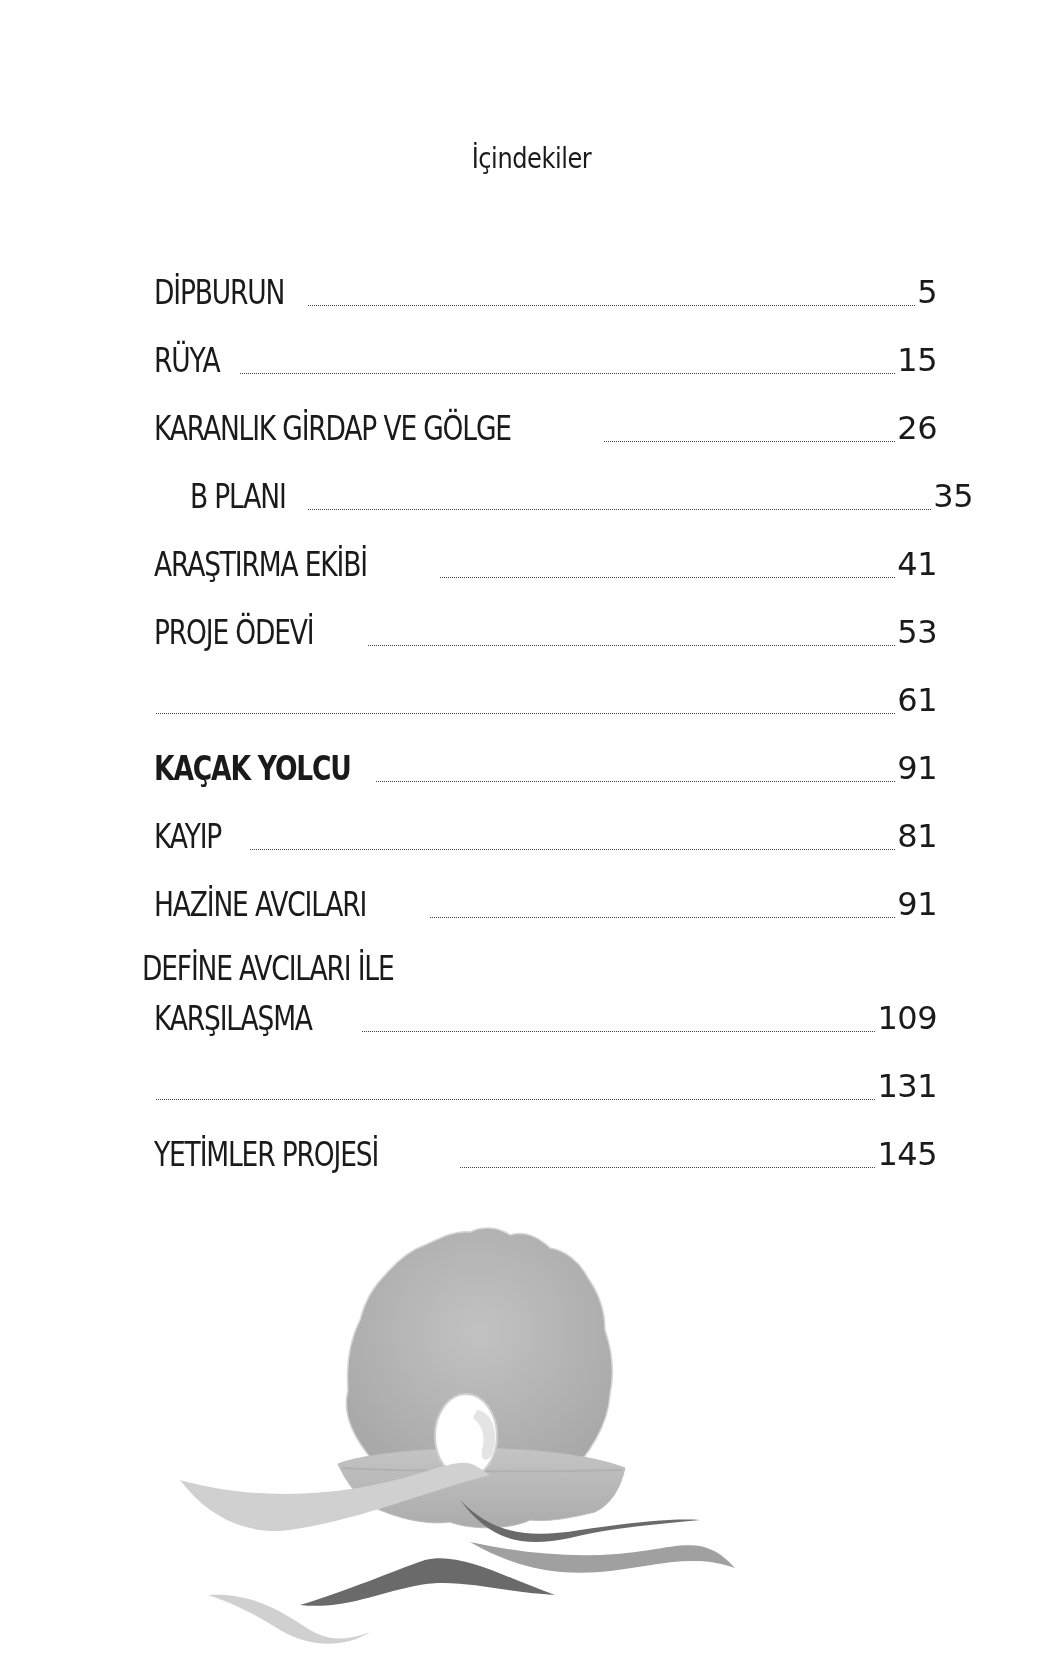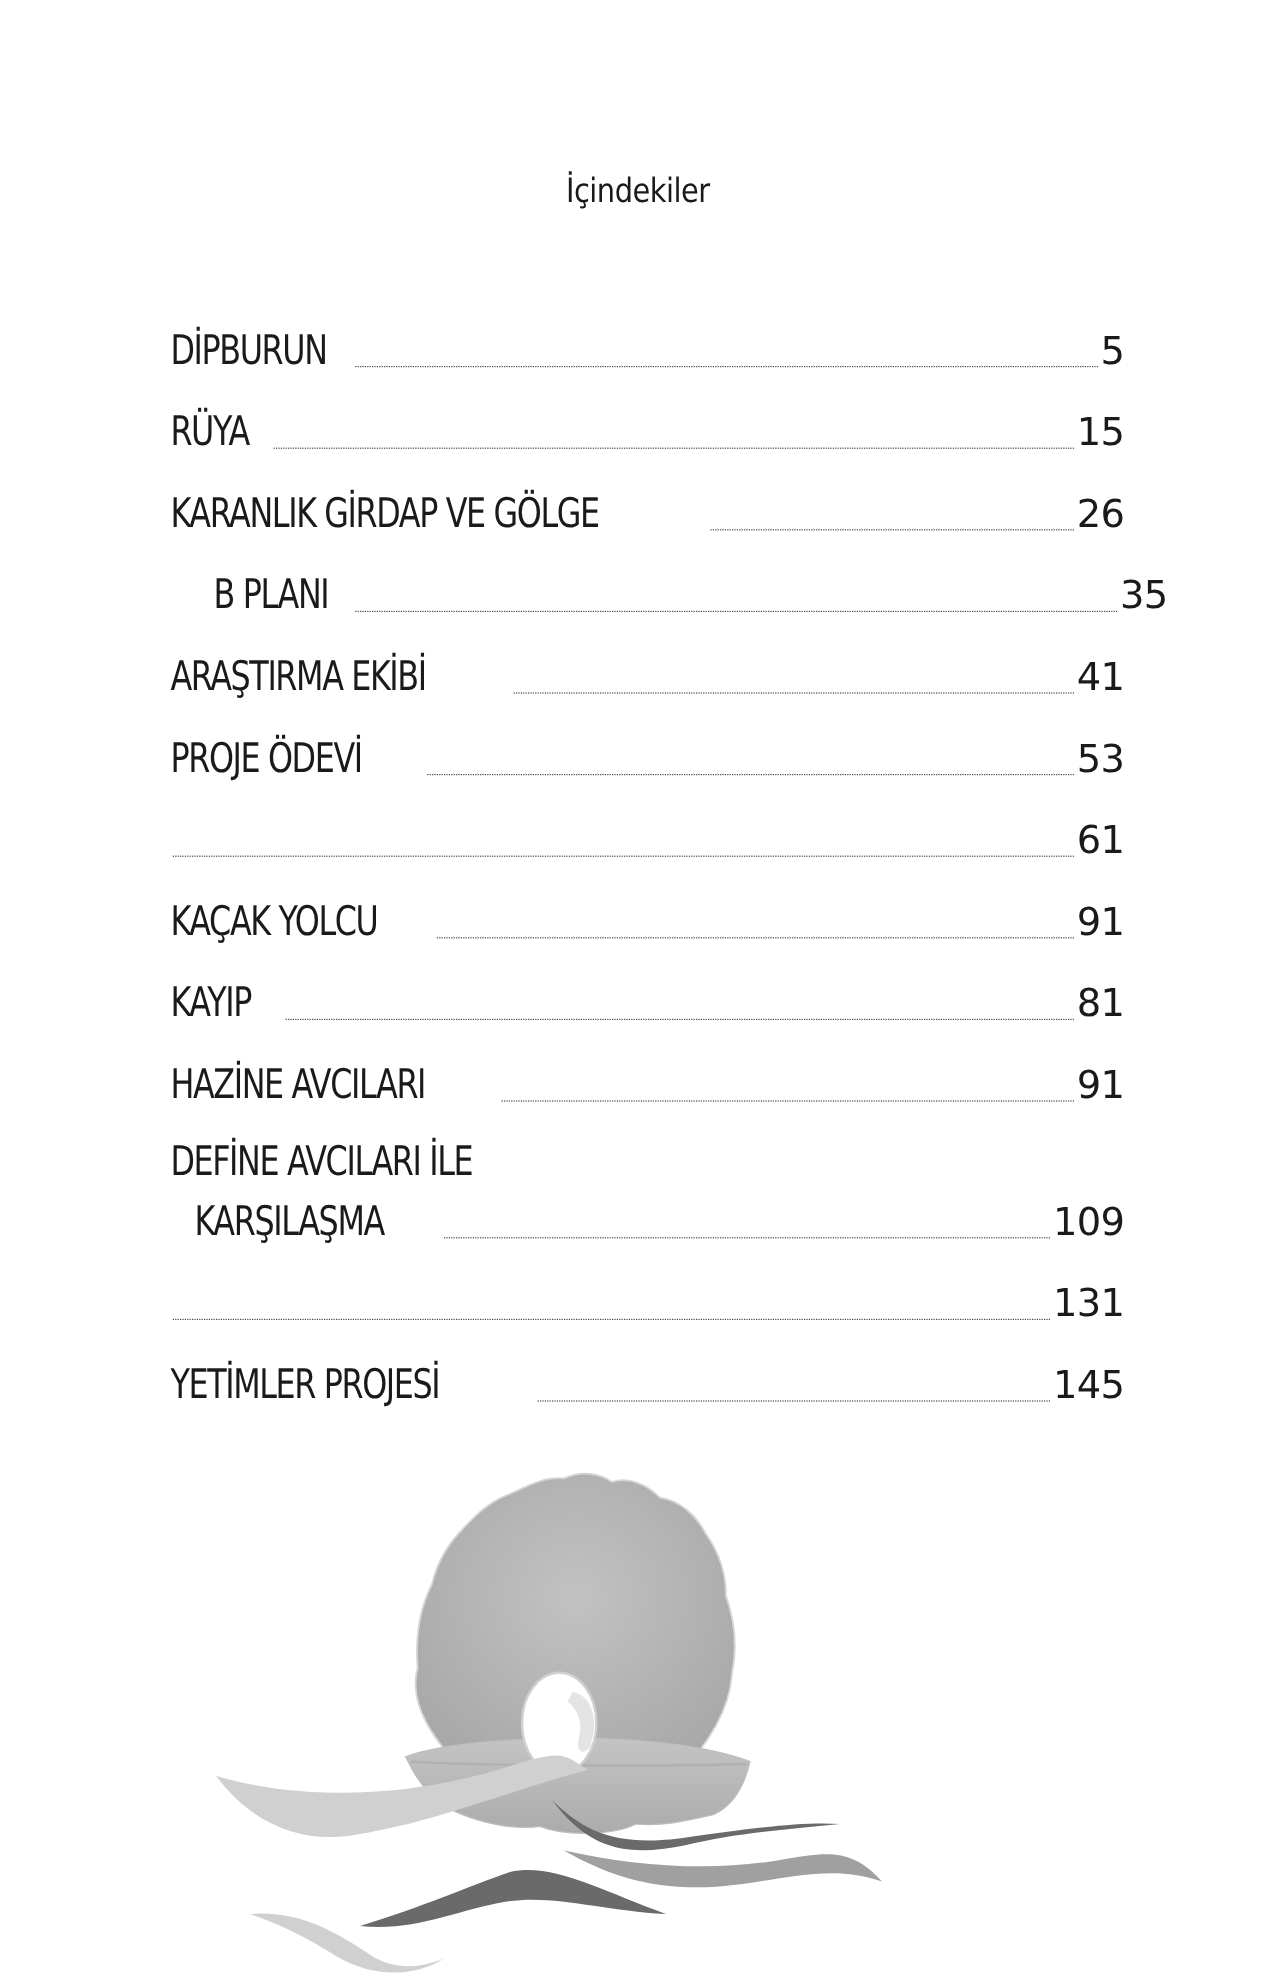--- a/index.html
+++ b/index.html
@@ -34,21 +34,21 @@
       width: 795px;
     }
     .toc-entry {
       position: absolute;
       left: 0;
       width: 795px;
       height: 48px;
     }
     .toc-line {
       position: absolute;
-      left: 0;
+      left: 12px;
       right: 0;
       display: flex;
       align-items: flex-end;
       height: 44px;
     }
     .toc-title {
       font-size: 34px;
       line-height: 40px;
       white-space: nowrap;
       letter-spacing: -1.5px;
@@ -144,21 +144,21 @@
 
   <div class="toc-entry" style="top:676px;">
     <div class="toc-line">
       <span class="leader"></span>
       <span class="toc-page">61</span>
     </div>
   </div>
 
   <div class="toc-entry" style="top:744px;">
     <div class="toc-line">
-      <span class="toc-title-wrap" style="width:220px;"><span class="toc-title">KAÇAK YOLCU</span></span>
+      <span class="toc-title-wrap" style="width:220px;font-weight:bold;"><span class="toc-title">KAÇAK YOLCU</span></span>
       <span class="leader"></span>
       <span class="toc-page">91</span>
     </div>
   </div>
 
   <div class="toc-entry" style="top:812px;">
     <div class="toc-line">
       <span class="toc-title-wrap" style="width:94px;"><span class="toc-title">KAYIP</span></span>
       <span class="leader"></span>
       <span class="toc-page">81</span>
@@ -168,21 +168,21 @@
   <div class="toc-entry" style="top:880px;">
     <div class="toc-line">
       <span class="toc-title-wrap" style="width:274px;"><span class="toc-title">HAZİNE AVCILARI</span></span>
       <span class="leader"></span>
       <span class="toc-page">91</span>
     </div>
   </div>
 
   <div class="toc-entry" style="top:946px; height:100px;">
     <span class="toc-title first-line" style="top:2px;">DEFİNE AVCILARI İLE</span>
-    <div class="toc-line" style="top:48px;margin-left:20px;">
+    <div class="toc-line" style="top:48px;">
       <span class="toc-title-wrap" style="width:206px;"><span class="toc-title">KARŞILAŞMA</span></span>
       <span class="leader"></span>
       <span class="toc-page">109</span>
     </div>
   </div>
 
   <div class="toc-entry" style="top:1062px;">
     <div class="toc-line">
       <span class="leader"></span>
       <span class="toc-page">131</span>

